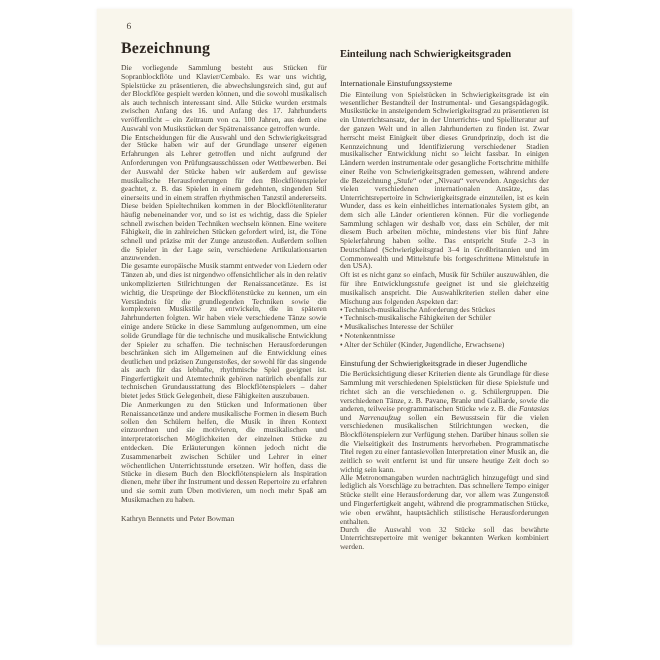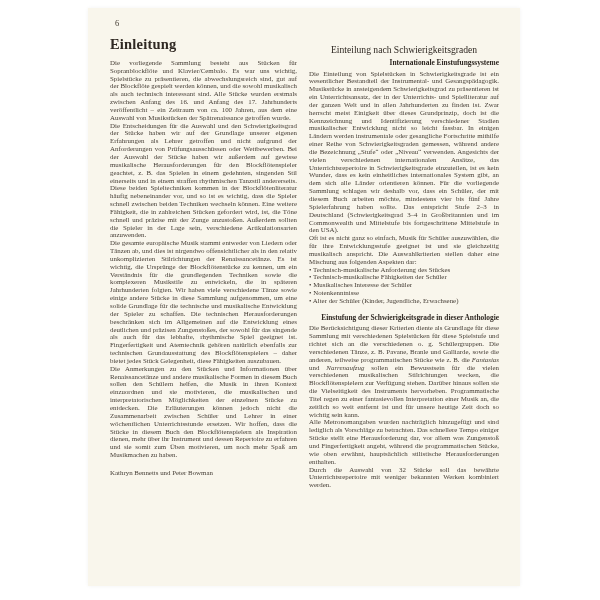--- a/index.html
+++ b/index.html
@@ -41,32 +41,32 @@
   .intro-heading {
     font-size: 14.5px;
     font-weight: bold;
     color: var(--heading);
     letter-spacing: 0.2px;
     margin-bottom: 10px;
     text-align: left;
   }
   .section-heading {
     font-size: 9.6px;
-    font-weight: normal;
+    font-weight: bold;
     color: var(--heading);
-    margin-bottom: 3px;
-    text-align: center;
+    margin-bottom: 16px;
+    text-align: left;
     line-height: 11px;
   }
   .subsection-heading {
     font-size: 7.4px;
-    font-weight: bold;
+    font-weight: normal;
     color: var(--heading);
     margin: 0 0 2.5px 0;
-    text-align: right;
+    text-align: left;
     line-height: 9px;
   }
   .subsection-heading.spaced { margin-top: 8px; }
   p.body-par { margin: 0; }
   .signature { margin-top: 10px; text-align: left; }
   .bullet-list { margin: 0; }
   .bullet-item {
     padding-left: 6px;
     text-indent: -6px;
     text-align: left;
@@ -74,21 +74,21 @@
   .italic { font-style: italic; }
 </style>
 </head>
 <body>
 
 <div class="book-page">
 
   <div class="page-number">6</div>
 
   <div class="col col-left">
-    <h1 class="intro-heading">Einleitung</h1>
+    <h1 class="intro-heading">Bezeichnung</h1>
     <p class="body-par">Die vorliegende Sammlung besteht aus Stücken für Sopranblockflöte und Klavier/Cembalo. Es war uns wichtig, Spielstücke zu präsentieren, die abwechslungsreich sind, gut auf der Blockflöte gespielt werden können, und die sowohl musikalisch als auch technisch interessant sind. Alle Stücke wurden erstmals zwischen Anfang des 16. und Anfang des 17. Jahrhunderts veröffentlicht – ein Zeitraum von ca. 100 Jahren, aus dem eine Auswahl von Musikstücken der Spätrenaissance getroffen wurde.</p>
     <p class="body-par">Die Entscheidungen für die Auswahl und den Schwierigkeitsgrad der Stücke haben wir auf der Grundlage unserer eigenen Erfahrungen als Lehrer getroffen und nicht aufgrund der Anforderungen von Prüfungsausschüssen oder Wettbewerben. Bei der Auswahl der Stücke haben wir außerdem auf gewisse musikalische Herausforderungen für den Blockflötenspieler geachtet, z. B. das Spielen in einem gedehnten, singenden Stil einerseits und in einem straffen rhythmischen Tanzstil andererseits. Diese beiden Spieltechniken kommen in der Blockflötenliteratur häufig nebeneinander vor, und so ist es wichtig, dass die Spieler schnell zwischen beiden Techniken wechseln können. Eine weitere Fähigkeit, die in zahlreichen Stücken gefordert wird, ist, die Töne schnell und präzise mit der Zunge anzustoßen. Außerdem sollten die Spieler in der Lage sein, verschiedene Artikulationsarten anzuwenden.</p>
     <p class="body-par">Die gesamte europäische Musik stammt entweder von Liedern oder Tänzen ab, und dies ist nirgendwo offensichtlicher als in den relativ unkomplizierten Stilrichtungen der Renaissancetänze. Es ist wichtig, die Ursprünge der Blockflötenstücke zu kennen, um ein Verständnis für die grundlegenden Techniken sowie die komplexeren Musikstile zu entwickeln, die in späteren Jahrhunderten folgten. Wir haben viele verschiedene Tänze sowie einige andere Stücke in diese Sammlung aufgenommen, um eine solide Grundlage für die technische und musikalische Entwicklung der Spieler zu schaffen. Die technischen Herausforderungen beschränken sich im Allgemeinen auf die Entwicklung eines deutlichen und präzisen Zungenstoßes, der sowohl für das singende als auch für das lebhafte, rhythmische Spiel geeignet ist. Fingerfertigkeit und Atemtechnik gehören natürlich ebenfalls zur technischen Grundausstattung des Blockflötenspielers – daher bietet jedes Stück Gelegenheit, diese Fähigkeiten auszubauen.</p>
     <p class="body-par">Die Anmerkungen zu den Stücken und Informationen über Renaissancetänze und andere musikalische Formen in diesem Buch sollen den Schülern helfen, die Musik in ihren Kontext einzuordnen und sie motivieren, die musikalischen und interpretatorischen Möglichkeiten der einzelnen Stücke zu entdecken. Die Erläuterungen können jedoch nicht die Zusammenarbeit zwischen Schüler und Lehrer in einer wöchentlichen Unterrichtsstunde ersetzen. Wir hoffen, dass die Stücke in diesem Buch den Blockflötenspielern als Inspiration dienen, mehr über ihr Instrument und dessen Repertoire zu erfahren und sie somit zum Üben motivieren, um noch mehr Spaß am Musikmachen zu haben.</p>
     <p class="signature">Kathryn Bennetts und Peter Bowman</p>
   </div>
 
   <div class="col col-right">
     <h2 class="section-heading">Einteilung nach Schwierigkeitsgraden</h2>
 
@@ -97,19 +97,19 @@
 
     <p class="body-par">Oft ist es nicht ganz so einfach, Musik für Schüler auszuwählen, die für ihre Entwicklungsstufe geeignet ist und sie gleichzeitig musikalisch anspricht. Die Auswahlkriterien stellen daher eine Mischung aus folgenden Aspekten dar:</p>
     <div class="bullet-list">
       <div class="bullet-item"><span>•</span> <span>Technisch-musikalische Anforderung des Stückes</span></div>
       <div class="bullet-item"><span>•</span> <span>Technisch-musikalische Fähigkeiten der Schüler</span></div>
       <div class="bullet-item"><span>•</span> <span>Musikalisches Interesse der Schüler</span></div>
       <div class="bullet-item"><span>•</span> <span>Notenkenntnisse</span></div>
       <div class="bullet-item"><span>•</span> <span>Alter der Schüler (Kinder, Jugendliche, Erwachsene)</span></div>
     </div>
 
-    <h3 class="subsection-heading spaced">Einstufung der Schwierigkeitsgrade in dieser Anthologie</h3>
+    <h3 class="subsection-heading spaced">Einstufung der Schwierigkeitsgrade in dieser Jugendliche</h3>
     <p class="body-par"><span>Die Berücksichtigung dieser Kriterien diente als Grundlage für diese Sammlung mit verschiedenen Spielstücken für diese Spielstufe und richtet sich an die verschiedenen o. g. Schülergruppen. Die verschiedenen Tänze, z. B. Pavane, Branle und Galliarde, sowie die anderen, teilweise programmatischen Stücke wie z. B. die </span><span class="italic">Fantasias</span><span> und </span><span class="italic">Narrenaufzug</span><span> sollen ein Bewusstsein für die vielen verschiedenen musikalischen Stilrichtungen wecken, die Blockflötenspielern zur Verfügung stehen. Darüber hinaus sollen sie die Vielseitigkeit des Instruments hervorheben. Programmatische Titel regen zu einer fantasievollen Interpretation einer Musik an, die zeitlich so weit entfernt ist und für unsere heutige Zeit doch so wichtig sein kann.</span></p>
     <p class="body-par">Alle Metronomangaben wurden nachträglich hinzugefügt und sind lediglich als Vorschläge zu betrachten. Das schnellere Tempo einiger Stücke stellt eine Herausforderung dar, vor allem was Zungenstoß und Fingerfertigkeit angeht, während die programmatischen Stücke, wie oben erwähnt, hauptsächlich stilistische Herausforderungen enthalten.</p>
     <p class="body-par">Durch die Auswahl von 32 Stücke soll das bewährte Unterrichtsrepertoire mit weniger bekannten Werken kombiniert werden.</p>
   </div>
 
 </div>
 
 </body></html>

